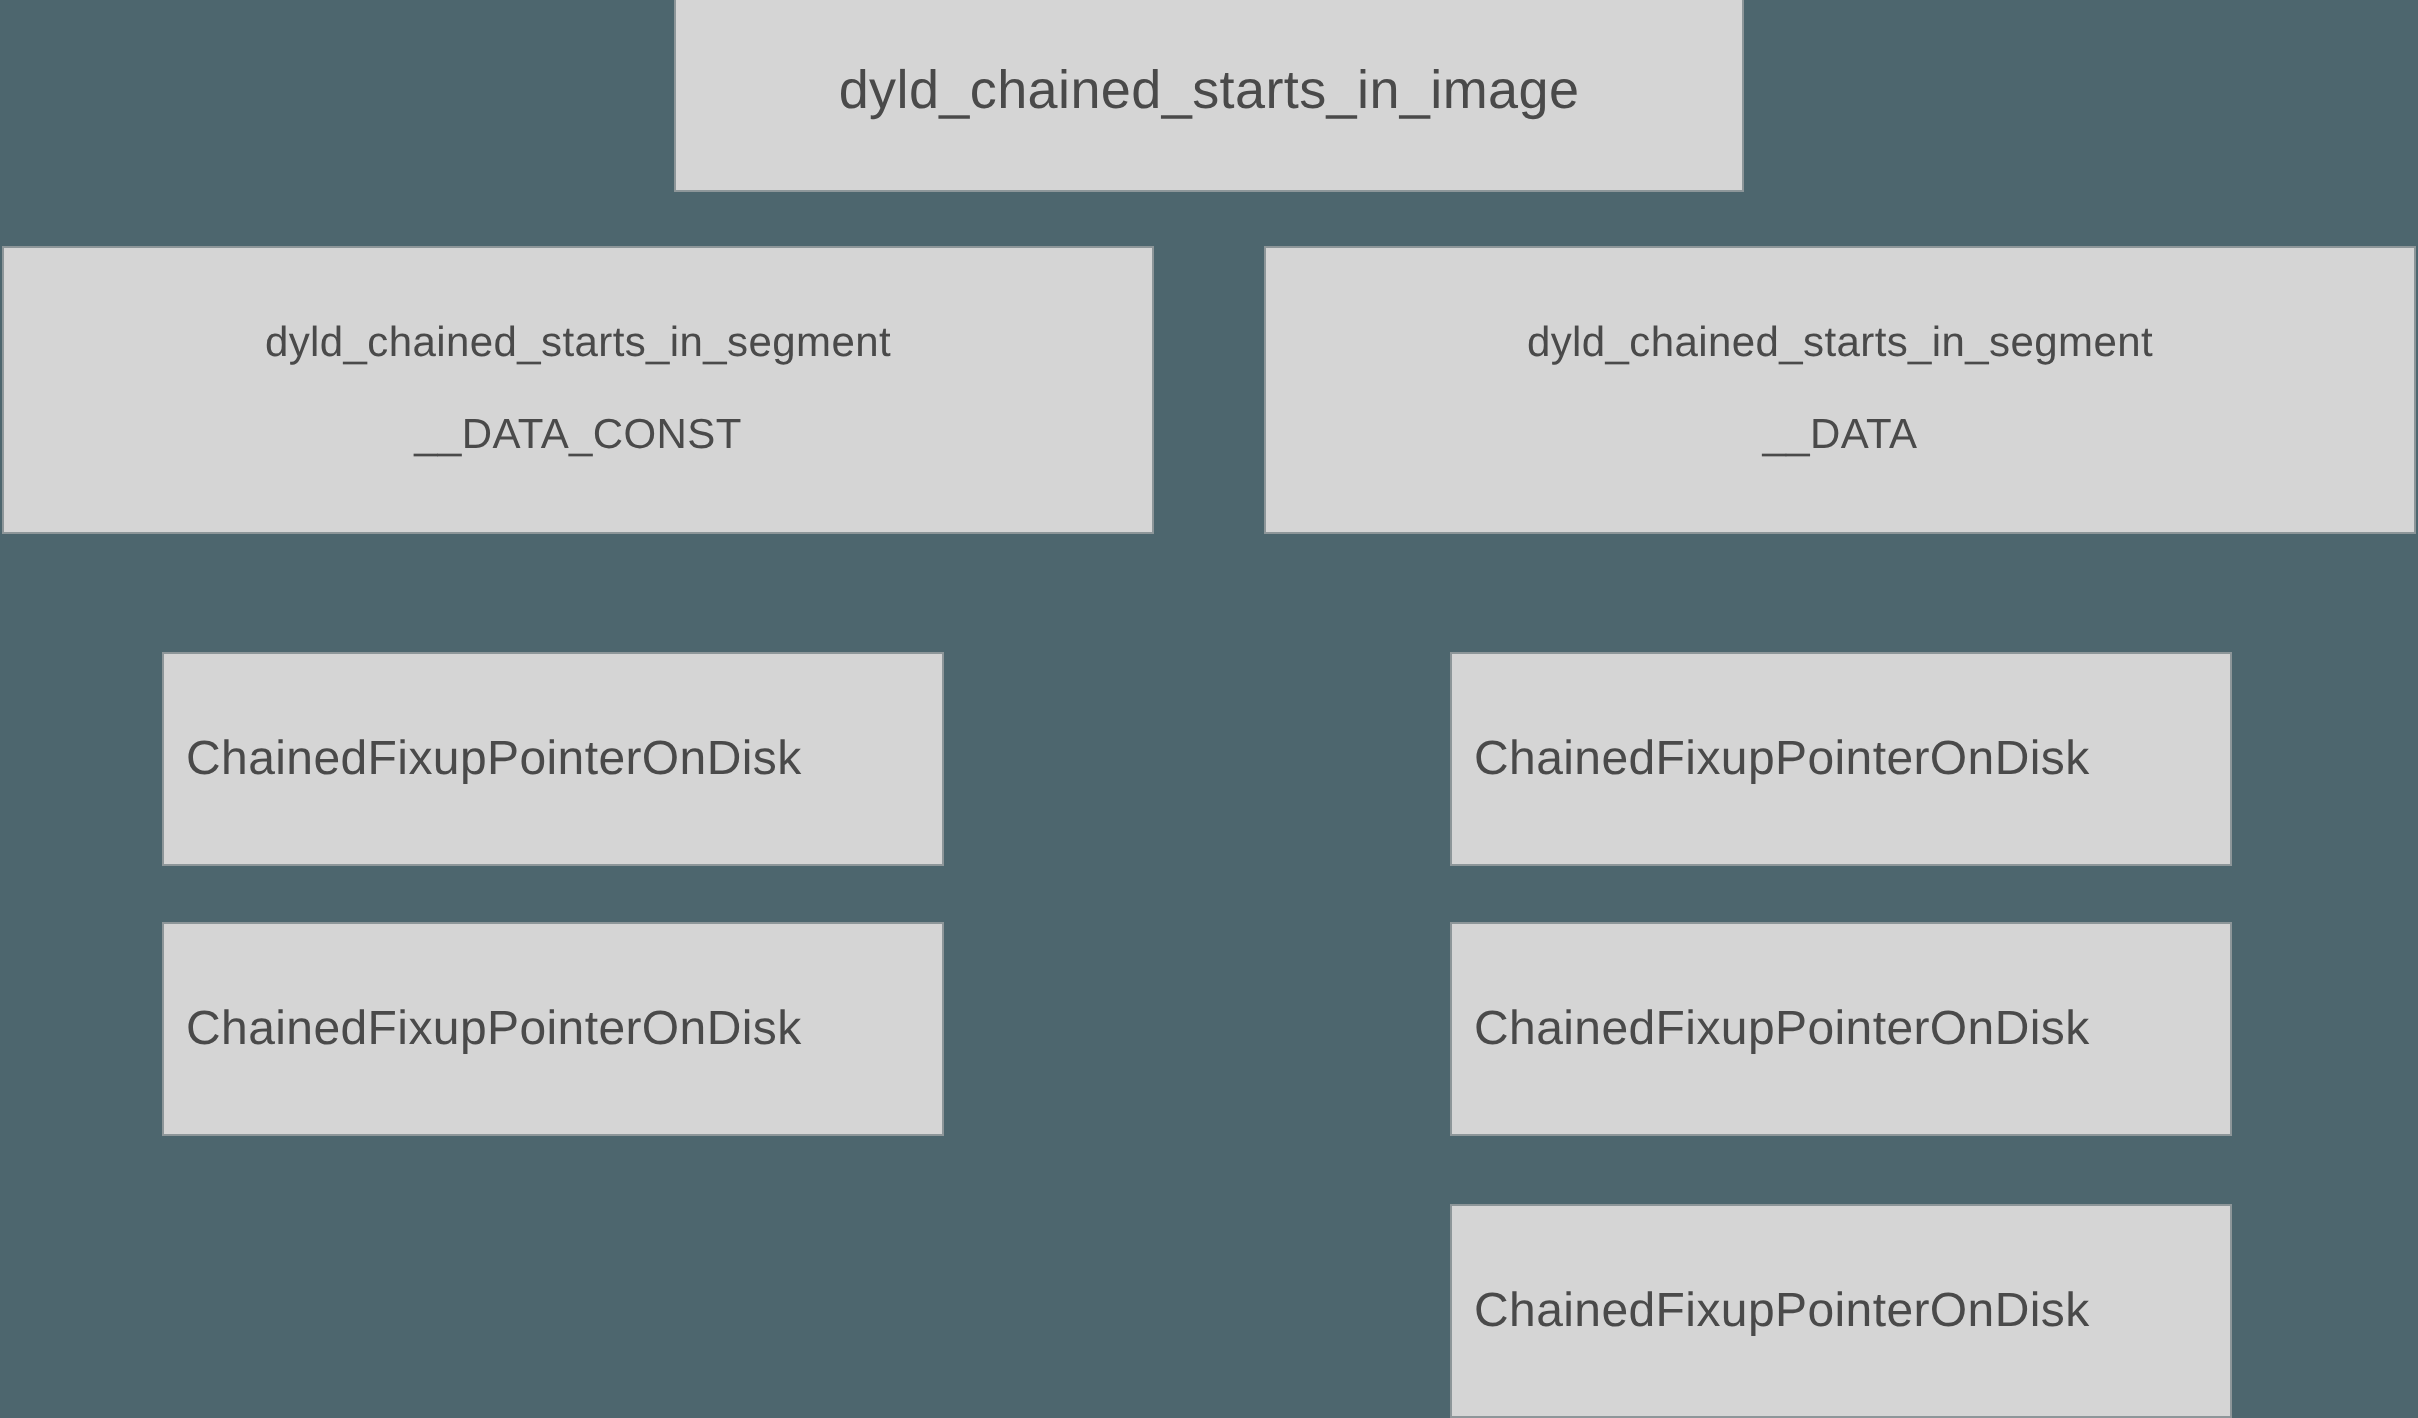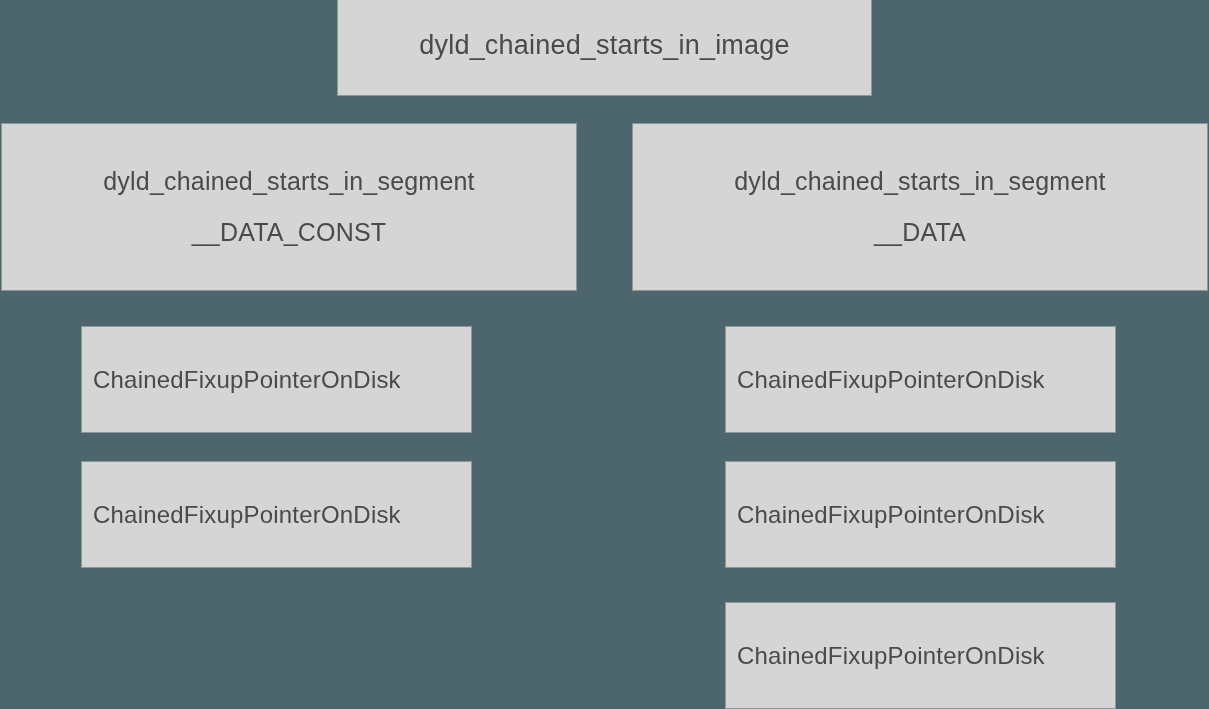--- a/index.html
+++ b/index.html
@@ -41,22 +41,22 @@
   
   .node--root {
     left: 337px;
     top: -4px;
     width: 535px;
     height: 100px;
     font-size: 27px;
   }
   
   .node--segment {
-    height: 168px;
-    font-size: 25px;
+    height: 144px;
+    font-size: 21px;
   }
   .node--segment .line + .line {
     margin-top: 22px;
   }
   .node--segment-left {
     left: 1px;
     top: 123px;
     width: 576px;
   }
   .node--segment-right {

